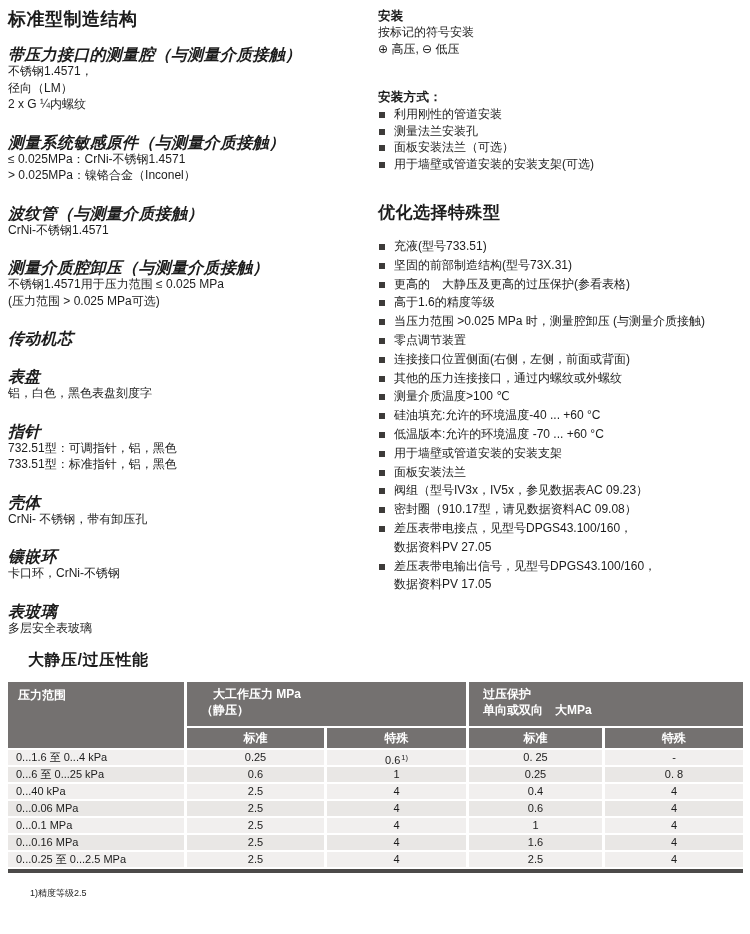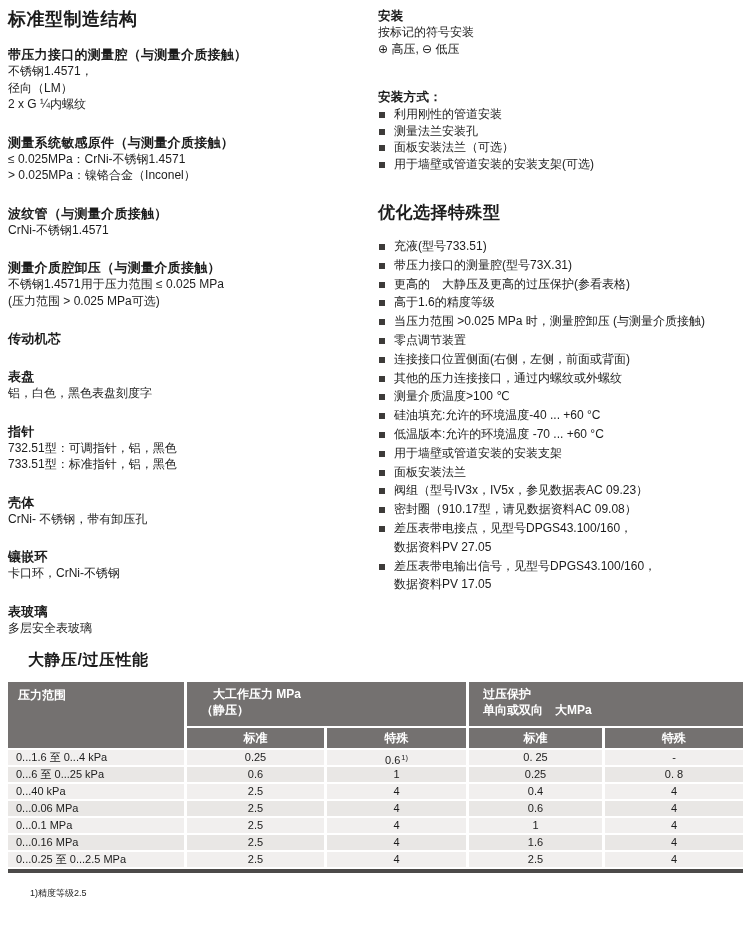--- a/index.html
+++ b/index.html
@@ -16,21 +16,21 @@
   .columns { display: flex; }
   .col-left { width: 368px; flex: 0 0 368px; }
   .col-right { flex: 1; padding-left: 2px; }
 
   .page-title {
     font-size: 18px; font-weight: bold; letter-spacing: 0.5px;
     margin-bottom: 17px; line-height: 22px;
   }
   .section { margin-top: 22px; }
   .section:first-of-type { margin-top: 0; }
-  .sec-heading { font-size: 13px; font-weight: bold; line-height: 16px; letter-spacing: 0.3px; }
+  .sec-heading { font-size: 16px; font-weight: bold; line-height: 16px; letter-spacing: 0.3px; font-style: italic; }
   .line { font-size: 12px; line-height: 16.5px; white-space: pre-line; }
 
   .r-heading { font-size: 12.5px; font-weight: bold; line-height: 16px; letter-spacing: 0.3px; }
   .install-lines .line { line-height: 17px; }
   .methods { margin-top: 31px; }
   .blist { margin-top: 1px; }
   .bitem { display: flex; align-items: flex-start; font-size: 12px; line-height: 16.5px; }
   .special .bitem { line-height: 18.8px; }
   .sq {
     width: 6px; height: 6px; background: #3d3b39;
@@ -203,21 +203,21 @@
       <div class="special">
         <div class="special-title">优化选择特殊型</div>
         <div class="blist">
   <div class="bitem">
     <span class="sq"></span>
     <span class="btext">充液(型号733.51)</span>
   </div>
 
   <div class="bitem">
     <span class="sq"></span>
-    <span class="btext">带压力接口的测量腔(型号73X.31)</span>
+    <span class="btext">坚固的前部制造结构(型号73X.31)</span>
   </div>
 
   <div class="bitem">
     <span class="sq"></span>
     <span class="btext">更高的　大静压及更高的过压保护(参看表格)</span>
   </div>
 
   <div class="bitem">
     <span class="sq"></span>
     <span class="btext">高于1.6的精度等级</span>

